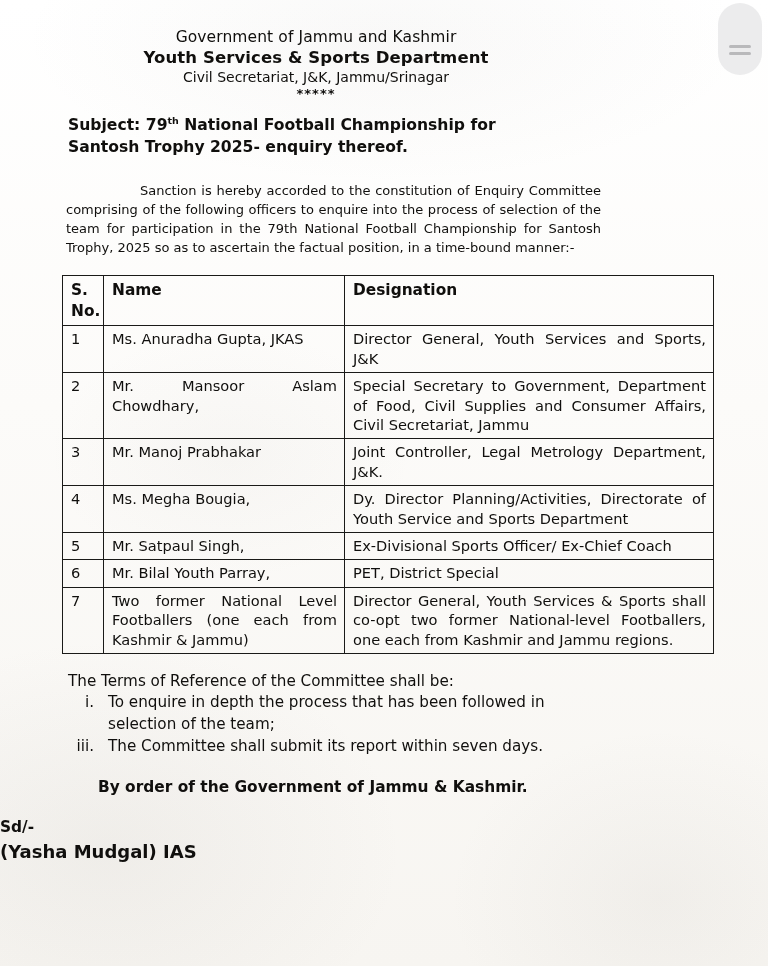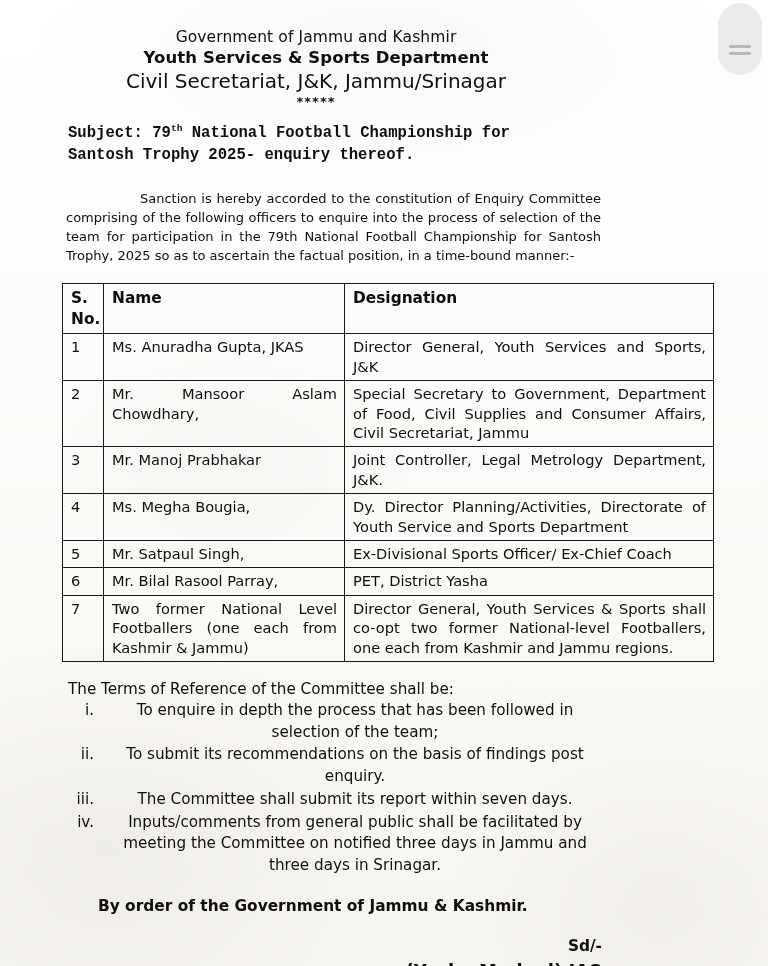--- a/index.html
+++ b/index.html
@@ -41,29 +41,28 @@
   .handle-lines { width: 22px; }
   .handle-lines span {
     display: block; height: 3px; background: #b9b9bb;
     border-radius: 2px; margin: 4px 0;
   }
 
   
   .hdr { text-align: center; padding-top: 9px; }
   .hdr-line1 { font-size: 15.5px; letter-spacing: .1px; }
   .hdr-line2 { font-size: 16.5px; font-weight: bold; margin-top: 2px; letter-spacing: .1px; }
-  .hdr-line3 { font-size: 20px; margin-top: 2px; }
+  .hdr-line3 { font-size: 14px; margin-top: 2px; }
   .hdr-stars { font-size: 13px; font-weight: bold; letter-spacing: 1px; margin-top: 1px; }
 
   
   .subject {
     margin: 13px 66px 0 68px;
     font-size: 15.6px; font-weight: bold; line-height: 1.42;
     text-align: left;
-    font-family: Liberation Mono, monospace;
   }
   .subject sup { font-size: 9.5px; vertical-align: super; }
 
   
   .order-blk { text-align: center; margin-top: 24px; }
   .order-line { font-size: 16px; font-weight: bold; letter-spacing: .1px; }
   .order-line .filled {
     font-weight: normal; font-size: 14.5px;
     font-family: "DejaVu Sans", sans-serif;
   }
@@ -113,30 +112,30 @@
   .tor-list { margin: 2px 30px 0 68px; }
   .tor-item {
     display: flex; align-items: flex-start;
     font-size: 15.2px; line-height: 1.43;
     margin-top: 1px;
   }
   .tor-num {
     width: 40px; min-width: 40px;
     text-align: right; padding-right: 14px;
   }
-  .tor-txt { flex: 1; text-align: center; }
+  .tor-txt { flex: 1; text-align: left; }
 
   
   .by-order {
     margin: 20px 0 0 98px;
     font-size: 15.4px; font-weight: bold;
   }
   .sig-blk {
     margin-top: 22px; padding-right: 30px;
-    text-align: right;
+    text-align: left;
   }
   .sig-sd { font-size: 15.4px; font-weight: bold; }
   .sig-name { font-size: 18px; font-weight: bold; margin-top: 5px; }
 </style>
 </head>
 <body>
 
 <div class="paper-grain"></div>
 
 <div class="page">
@@ -202,50 +201,42 @@
           <td class="name-c">Ms. Megha Bougia,</td>
           <td class="just">Dy. Director Planning/Activities, Directorate of Youth Service and Sports Department</td>
         </tr>
         <tr>
           <td class="sno">5</td>
           <td class="name-c">Mr. Satpaul Singh,</td>
           <td>Ex-Divisional Sports Officer/ Ex-Chief Coach</td>
         </tr>
         <tr>
           <td class="sno">6</td>
-          <td class="name-c">Mr. Bilal Rasool Parray,</td>
-          <td>PET, District Yasha</td>
+          <td class="name-c">Mr. Bilal Youth Parray,</td>
+          <td>PET, District Special</td>
         </tr>
         <tr>
           <td class="sno">7</td>
           <td class="name-c just">Two former National Level Footballers (one each from Kashmir &amp; Jammu)</td>
           <td class="just">Director General, Youth Services &amp; Sports shall co-opt two former National-level Footballers, one each from Kashmir and Jammu regions.</td>
         </tr>
       </tbody>
     </table>
   </div>
 
   <div class="tor-intro">The Terms of Reference of the Committee shall be:</div>
   <div class="tor-list">
     <div class="tor-item">
       <div class="tor-num">i.</div>
       <div class="tor-txt">To enquire in depth the process that has been followed in selection of the team;</div>
     </div>
     <div class="tor-item">
-      <div class="tor-num">ii.</div>
-      <div class="tor-txt">To submit its recommendations on the basis of findings post enquiry.</div>
-    </div>
-    <div class="tor-item">
       <div class="tor-num">iii.</div>
       <div class="tor-txt">The Committee shall submit its report within seven days.</div>
     </div>
-    <div class="tor-item">
-      <div class="tor-num">iv.</div>
-      <div class="tor-txt">Inputs/comments from general public shall be facilitated by meeting the Committee on notified three days in Jammu and three days in Srinagar.</div>
-    </div>
   </div>
 
   <div class="by-order">By order of the Government of Jammu &amp; Kashmir.</div>
 
   <div class="sig-blk">
     <div class="sig-sd">Sd/-</div>
     <div class="sig-name">(Yasha Mudgal) IAS</div>
 
   </div>
 

